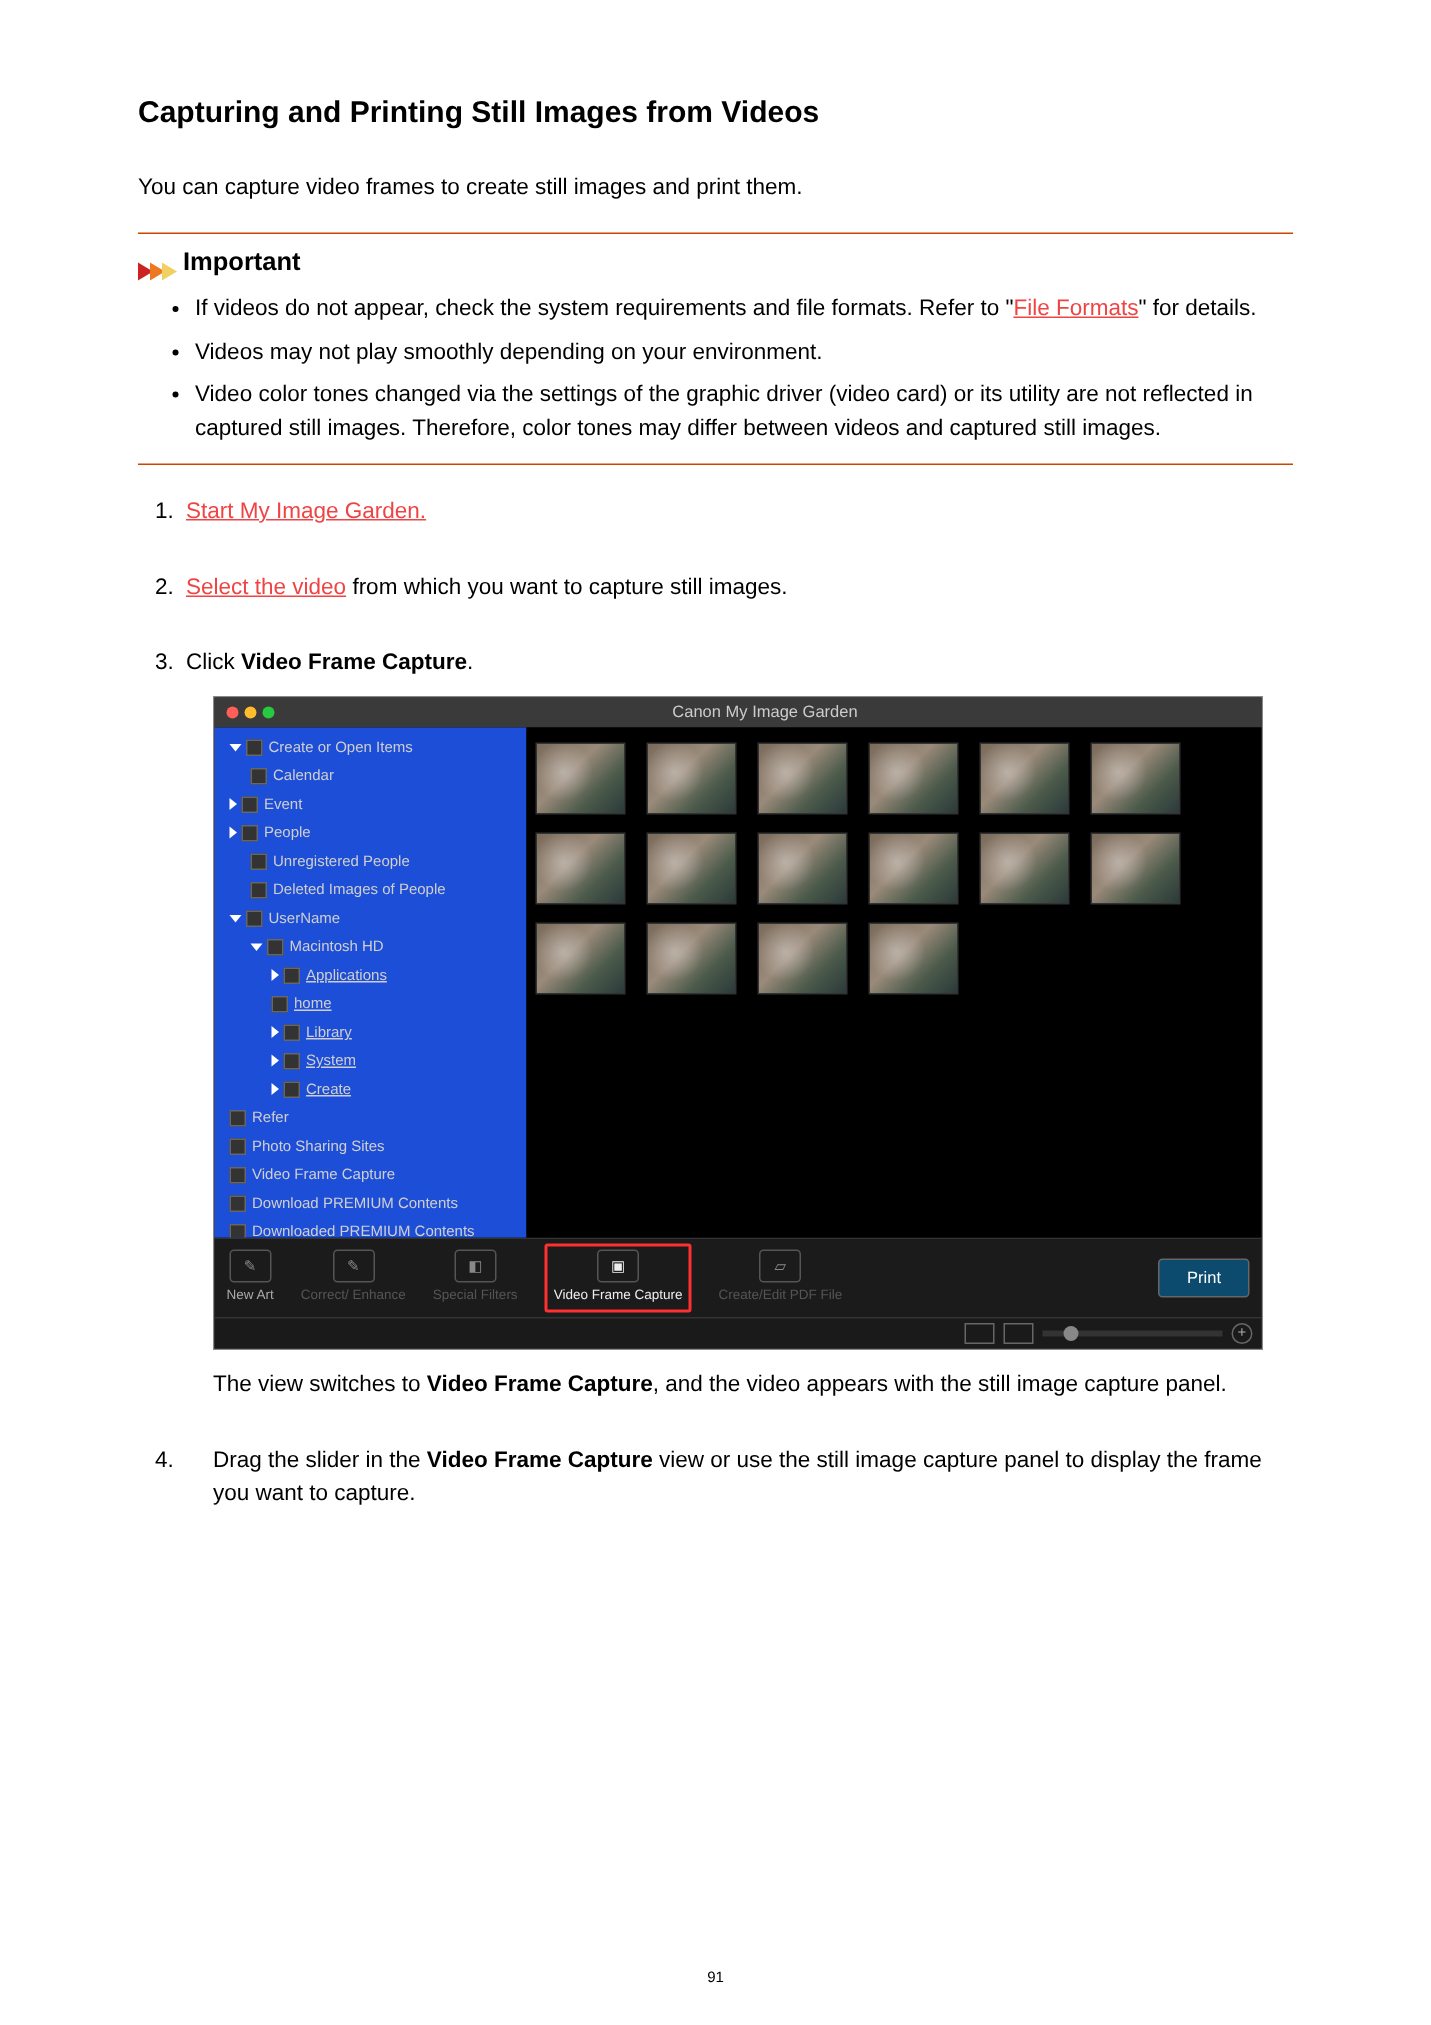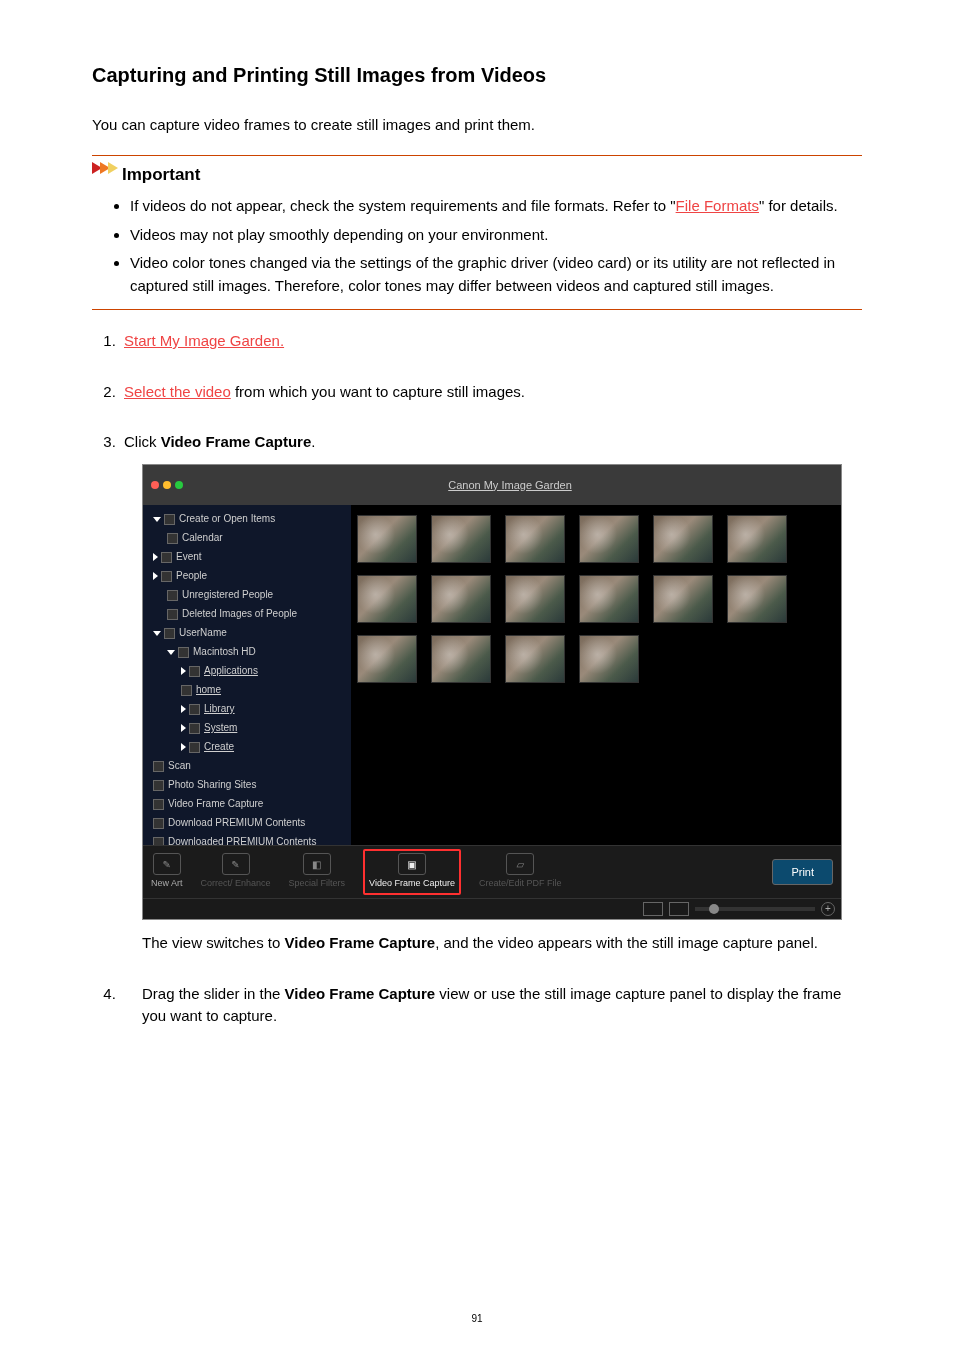--- a/index.html
+++ b/index.html
@@ -27,21 +27,21 @@
     margin-bottom: 18px;
   }
   .callout {
     border-top: 1px solid #cc4400;
     border-bottom: 1px solid #cc4400;
     padding: 0;
     margin-bottom: 20px;
   }
   .callout-header {
     display: flex;
-    align-items: flex-start;
+    align-items: flex-end;
     gap: 6px;
     padding: 6px 0 4px 0;
   }
   .callout-header .chevrons {
     display: inline-flex;
   }
   .callout-header .chev {
     width: 0; height: 0;
     border-top: 6px solid transparent;
     border-bottom: 6px solid transparent;
@@ -86,32 +86,31 @@
     width: 700px;
     box-sizing: border-box;
     background: #000;
     border: 1px solid #888;
     font-size: 11px;
     color: #ddd;
   }
   .ss-titlebar {
     background: #3a3a3a;
     color: #ccc;
-    padding: 12px 8px;
+    padding: 2px 8px;
     display: flex;
     align-items: center;
     font-size: 11px;
-    text-decoration: underline;
   }
   .ss-dot { width:8px; height:8px; border-radius:50%; margin-right:4px; }
   .ss-title { flex:1; text-align:center; }
   .ss-body { display:flex; height:340px; }
   .ss-sidebar {
     width: 198px;
-    background: #0f172a;
+    background: #1d4ed8;
     padding: 4px 0 4px 10px;
     overflow: hidden;
   }
   .ss-sidebar .row {
     padding: 2px 0 2px 0;
     white-space: nowrap;
     color: #cfcfcf;
     font-size: 10px;
   }
   .ss-sidebar .i1 { padding-left: 14px; }
@@ -224,21 +223,21 @@
             <div class="row"><span class="ss-tri right"></span><span class="ss-sq"></span><span>People</span></div>
             <div class="row i1"><span class="ss-sq"></span><span>Unregistered People</span></div>
             <div class="row i1"><span class="ss-sq"></span><span>Deleted Images of People</span></div>
             <div class="row"><span class="ss-tri down"></span><span class="ss-sq"></span><span>UserName</span></div>
             <div class="row i1"><span class="ss-tri down"></span><span class="ss-sq"></span><span>Macintosh HD</span></div>
             <div class="row i2"><span class="ss-tri right"></span><span class="ss-sq"></span><span>Applications</span></div>
             <div class="row i2"><span class="ss-sq"></span><span>home</span></div>
             <div class="row i2"><span class="ss-tri right"></span><span class="ss-sq"></span><span>Library</span></div>
             <div class="row i2"><span class="ss-tri right"></span><span class="ss-sq"></span><span>System</span></div>
             <div class="row i2"><span class="ss-tri right"></span><span class="ss-sq"></span><span>Create</span></div>
-            <div class="row"><span class="ss-sq"></span><span>Scan</span></div>
+            <div class="row"><span class="ss-sq"></span><span>Refer</span></div>
             <div class="row"><span class="ss-sq"></span><span>Photo Sharing Sites</span></div>
             <div class="row"><span class="ss-sq"></span><span>Video Frame Capture</span></div>
             <div class="row"><span class="ss-sq"></span><span>Download PREMIUM Contents</span></div>
             <div class="row"><span class="ss-sq"></span><span>Downloaded PREMIUM Contents</span></div>
           </div>
           <div class="ss-main">
             <div class="thumb-grid">
               <div class="thumb"></div>
               <div class="thumb"></div>
               <div class="thumb"></div>

